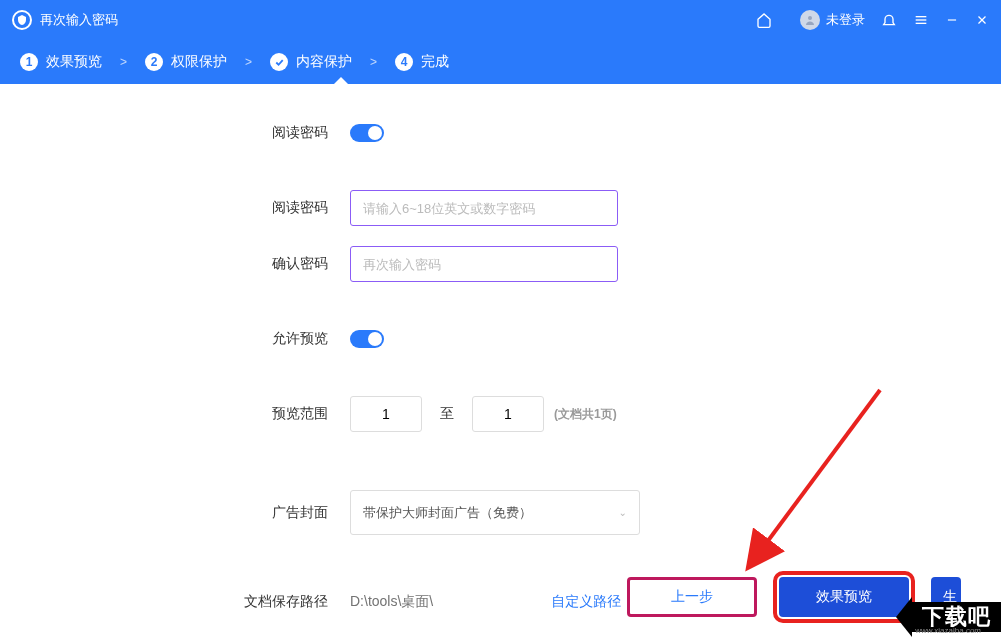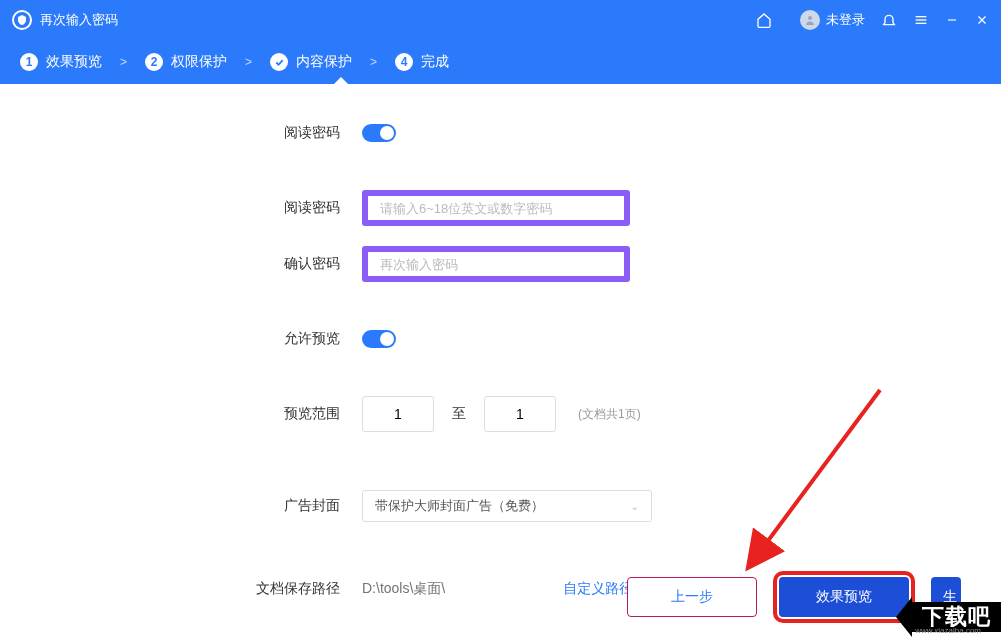--- a/index.html
+++ b/index.html
@@ -15,47 +15,47 @@
     .icon-btn { cursor: pointer; display: flex; align-items: center; }
     .login-status { font-size: 13px; display: flex; align-items: center; gap: 6px; margin-left: 12px; }
     
     .steps-bar { background: #2a7afb; height: 44px; display: flex; align-items: center; padding: 0 20px; color: #fff; position: relative; }
     .step { display: flex; align-items: center; gap: 8px; font-size: 14px; }
     .step-num { width: 18px; height: 18px; border-radius: 50%; background: #fff; color: #2a7afb; display: flex; align-items: center; justify-content: center; font-size: 12px; font-weight: bold; }
     .step-num.check { background: #fff; }
     .step-sep { margin: 0 18px; color: rgba(255,255,255,0.7); font-size: 12px; }
     .step-indicator { position: absolute; bottom: -1px; left: 333px; width: 0; height: 0; border-left: 8px solid transparent; border-right: 8px solid transparent; border-bottom: 8px solid #fff; }
     
-    .content { padding: 40px 0 0 12px; }
+    .content { padding: 40px 0 0 0; }
     .row { display: flex; align-items: center; margin-bottom: 20px; }
     .row-label { width: 350px; text-align: right; padding-right: 22px; font-size: 14px; color: #333; }
     .row-control { display: flex; align-items: center; gap: 10px; }
     
     .toggle { width: 34px; height: 18px; border-radius: 9px; background: #2a7afb; position: relative; cursor: pointer; }
     .toggle::after { content: ""; position: absolute; right: 2px; top: 2px; width: 14px; height: 14px; background: #fff; border-radius: 50%; }
     
-    .text-input { width: 268px; height: 36px; border: 6px solid #8b5cf6; border-radius: 3px; padding: 0 12px; font-size: 13px; color: #333; outline: none; }
+    .text-input { width: 268px; height: 36px; border: 1px solid #8b5cf6; border-radius: 3px; padding: 0 12px; font-size: 13px; color: #333; outline: none; }
     .text-input::placeholder { color: #bbb; }
     
     .num-input { width: 72px; height: 36px; border: 1px solid #ddd; border-radius: 3px; text-align: center; font-size: 14px; outline: none; }
     .range-sep { font-size: 14px; color: #333; margin: 0 8px; }
-    .page-count { font-size: 12px; color: #999; margin-left: 12px; }
-    
-    .select-box { width: 290px; height: 32px; border: 1px solid #ddd; border-radius: 3px; padding: 0 12px; font-size: 13px; color: #555; display: flex; align-items: center; justify-content: space-between; cursor: pointer; }
+    .page-count { font-size: 12px; color: #999; margin-left: 0; font-weight: bold; }
+    
+    .select-box { width: 290px; height: 45px; border: 1px solid #ddd; border-radius: 3px; padding: 0 12px; font-size: 13px; color: #555; display: flex; align-items: center; justify-content: space-between; cursor: pointer; }
     .select-box .chev { color: #bbb; font-size: 10px; }
     
     .path-text { font-size: 14px; color: #737373; }
     .custom-path { font-size: 14px; color: #2a7afb; margin-left: 108px; cursor: pointer; }
     
     .gap-lg { height: 28px; }
     .gap-xl { height: 38px; }
     
     .footer { position: absolute; bottom: 20px; right: 0; display: flex; gap: 22px; padding-right: 40px; }
     .btn { width: 130px; height: 40px; border-radius: 4px; font-size: 14px; display: flex; align-items: center; justify-content: center; cursor: pointer; }
-    .btn-outline { border: 1px solid #be185d; color: #2a7afb; background: #fff; }
+    .btn-outline { border: 3px solid #be185d; color: #2a7afb; background: #fff; }
     .btn-primary { border: none; color: #fff; background: #1d4ed8; }
     .btn-highlight { outline: 4px solid #e8221f; outline-offset: 2px; }
     .btn-mostly-hidden { width: 30px; overflow: hidden; justify-content: flex-start; padding-left: 12px; }
     
     .annotation-arrow { position: absolute; pointer-events: none; }
     
     .watermark { position: absolute; bottom: 0; right: 0; display: flex; align-items: center; }
     .watermark-box { background: #000; color: #fff; font-size: 22px; font-weight: bold; padding: 0 10px; letter-spacing: 1px; }
     .watermark-url { position: absolute; bottom: 2px; right: 20px; font-size: 8px; color: #888; }
   </style>

